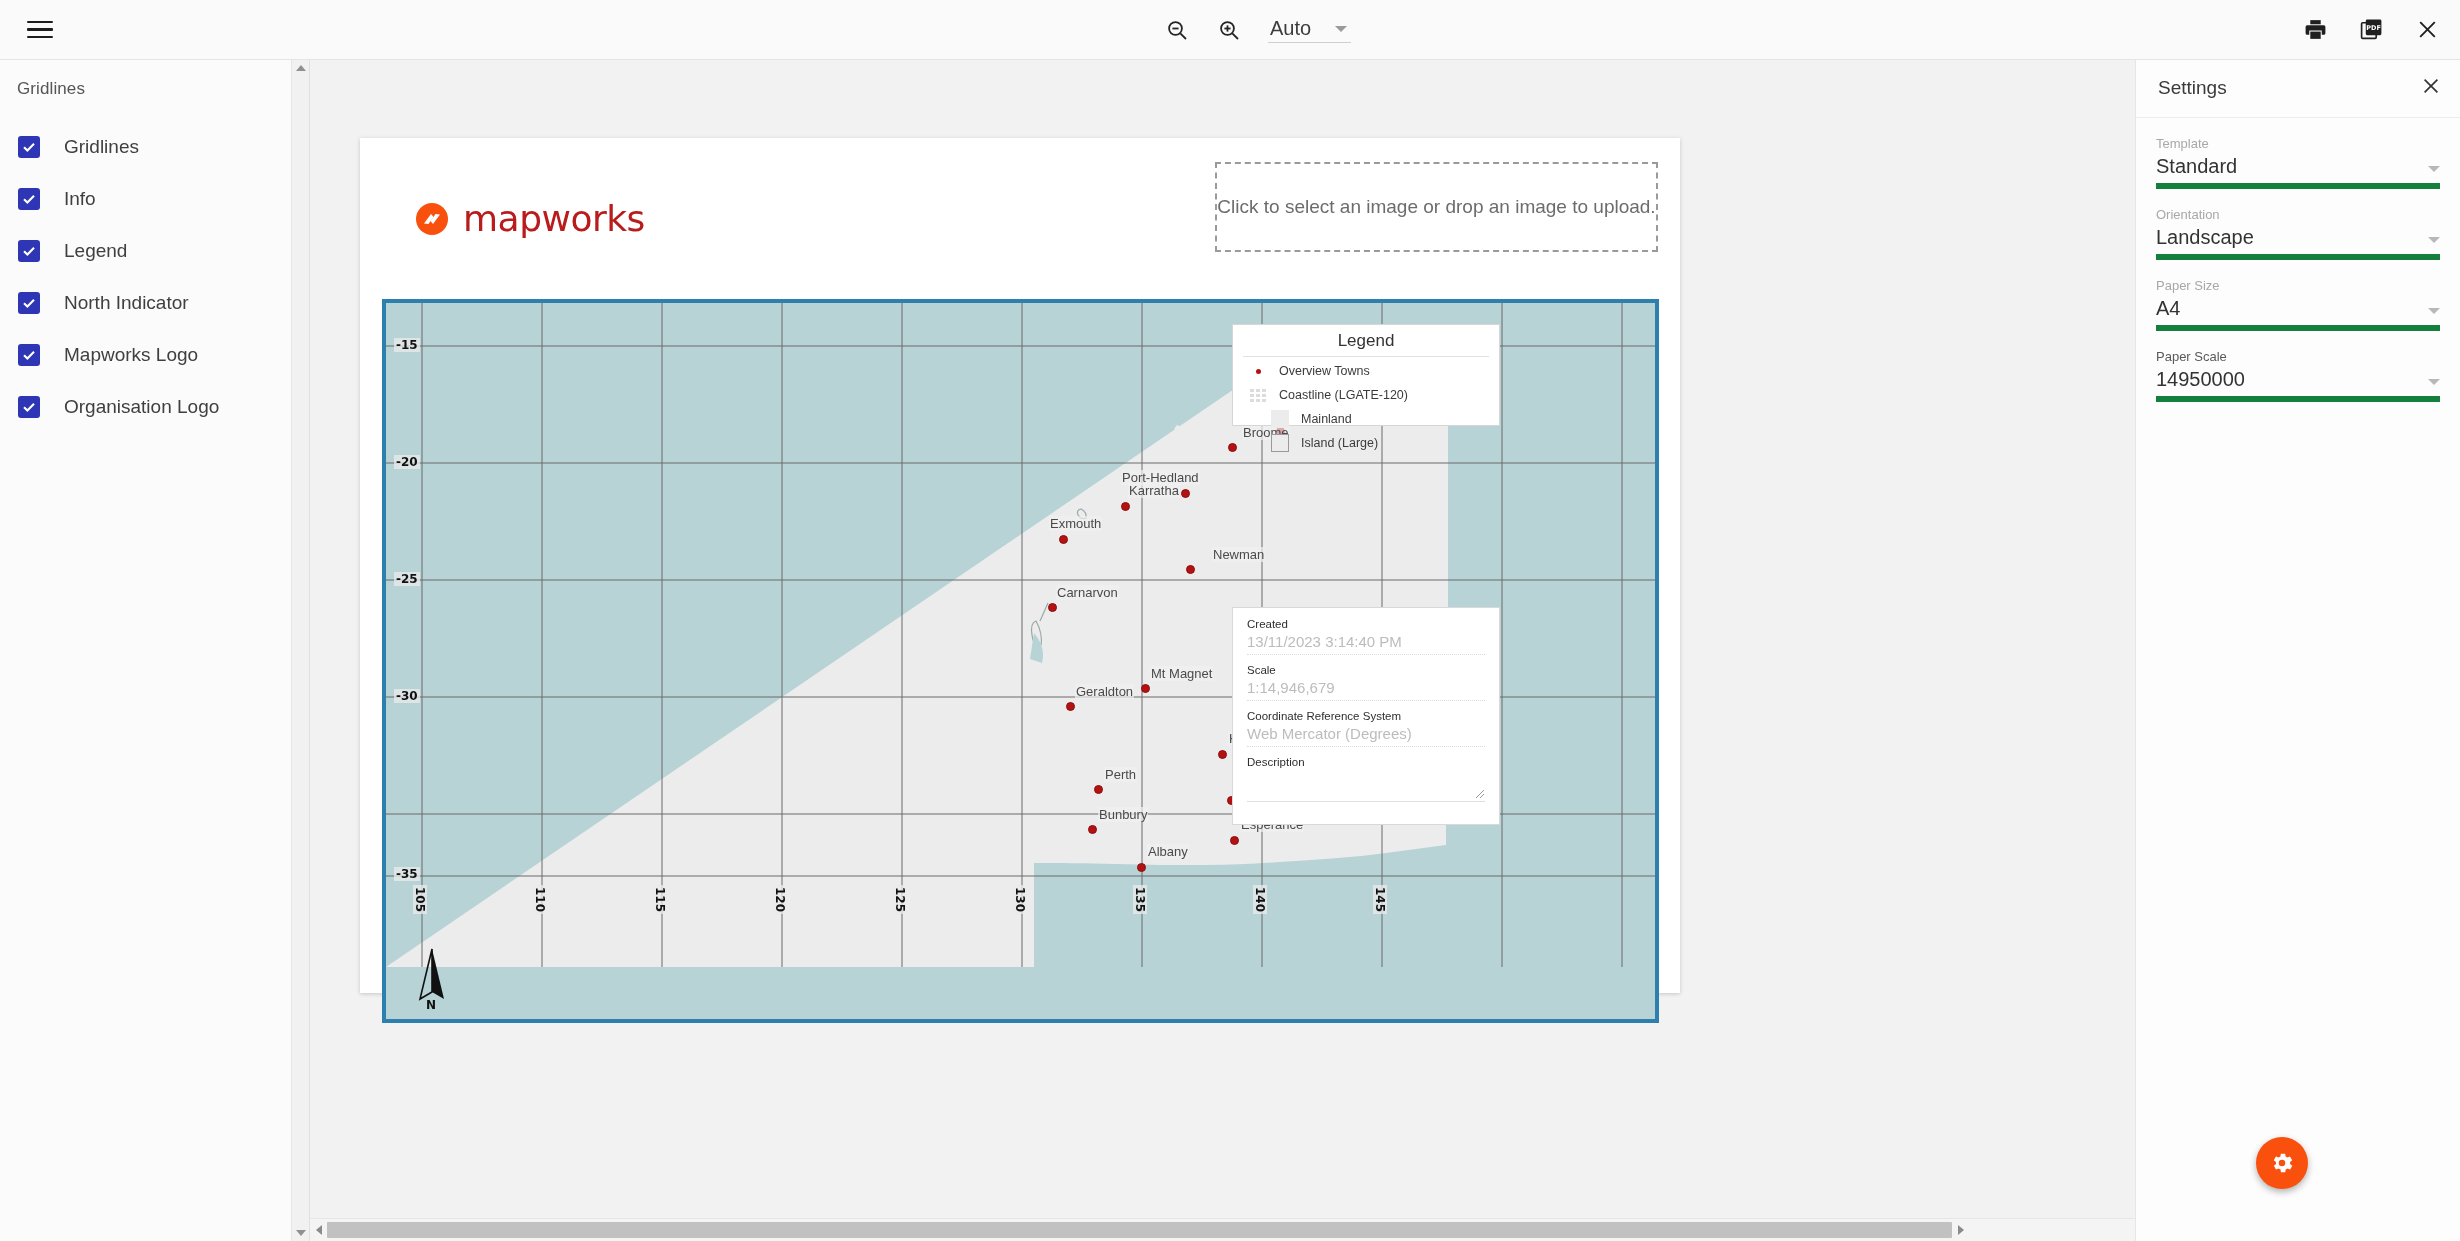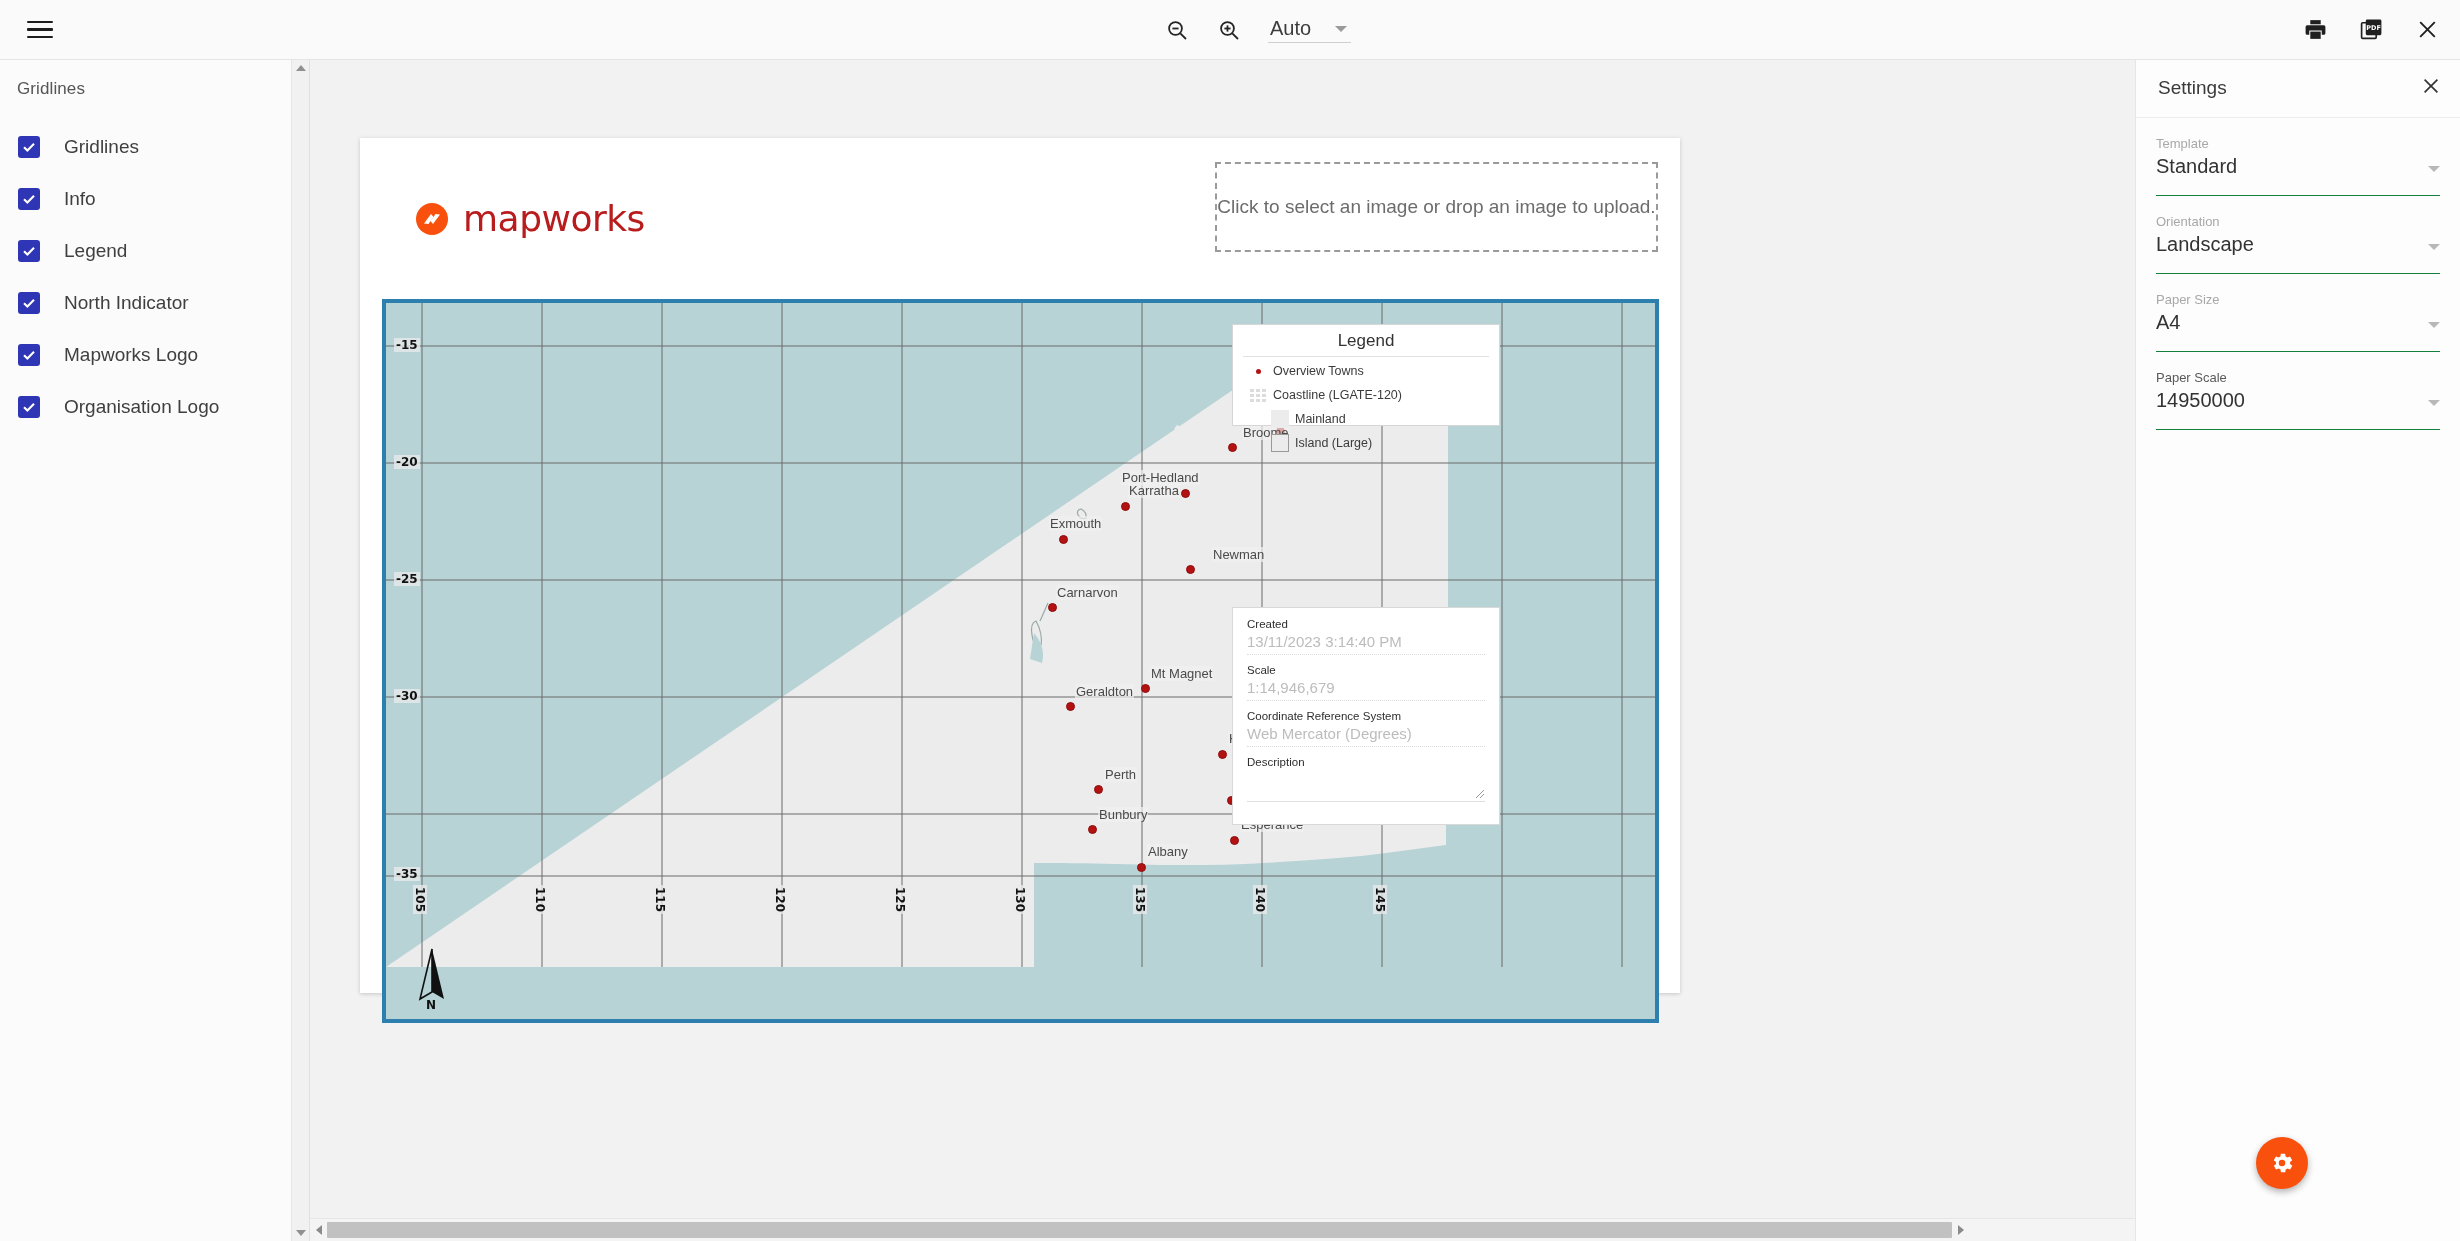--- a/index.html
+++ b/index.html
@@ -150,21 +150,21 @@
   .legend{
     position:absolute;left:846px;top:21px;width:268px;height:102px;
     background:#fff;border:1px solid #d6d6d6;box-sizing:border-box;padding:6px 10px 0 10px;
   }
   .legend-title{
     text-align:center;font-size:17px;color:#333;padding-bottom:5px;
     border-bottom:1px solid #e2e2e2;
   }
   .legend-item{display:flex;align-items:center;height:20px;margin-top:4px;}
   .legend-item .sw{width:30px;display:flex;align-items:center;justify-content:center;flex:0 0 auto;}
-  .legend-item .lt{font-size:12.5px;color:#3b3b3b;}
+  .legend-item .lt{font-size:12.5px;color:#3b3b3b;margin-left:6px;}
   .legend-item.indent{padding-left:22px;}
   .sw-dot{width:5px;height:5px;border-radius:50%;background:#b41212;}
   .sw-dots{width:16px;height:12px;display:grid;grid-template-columns:repeat(3,4px);grid-template-rows:repeat(3,3px);gap:2px;}
   .sw-dots i{display:block;width:4px;height:3px;background:#dcdcdc;}
   .sw-box{width:18px;height:18px;background:#ececec;}
   .sw-box.outline{border:1px solid #9a9a9a;background:#ececec;box-sizing:border-box;}
 
   
   .infocard{
     position:absolute;left:846px;top:304px;width:268px;height:218px;
@@ -184,21 +184,21 @@
   .settings-hd{
     height:58px;display:flex;align-items:center;justify-content:space-between;
     padding:0 18px 0 22px;border-bottom:1px solid #ededed;background:#fdfdfd;
   }
   .settings-hd .st{font-size:19px;color:#3a3a3a;}
   .sfield{padding:18px 20px 0 20px;}
   .sfield .slbl{font-size:13px;color:#a8a8a8;margin-bottom:4px;}
   .sfield.strong .slbl{color:#5a5a5a;}
   .sfield .srow{
     display:flex;align-items:flex-end;justify-content:space-between;
-    border-bottom:1px solid #15803d;padding-bottom:17px;cursor:pointer;
+    border-bottom:6px solid #15803d;padding-bottom:5px;cursor:pointer;
   }
   .sfield .sval{font-size:20px;color:#333;}
   .scaret{width:0;height:0;border-left:6px solid transparent;border-right:6px solid transparent;border-top:6px solid #b8b8b8;margin-bottom:6px;}
 
   
   .fab{
     position:absolute;right:152px;bottom:52px;width:52px;height:52px;border-radius:50%;
     background:#f9510d;display:flex;align-items:center;justify-content:center;cursor:pointer;
     box-shadow:0 3px 7px rgba(0,0,0,.3);z-index:50;
   }

